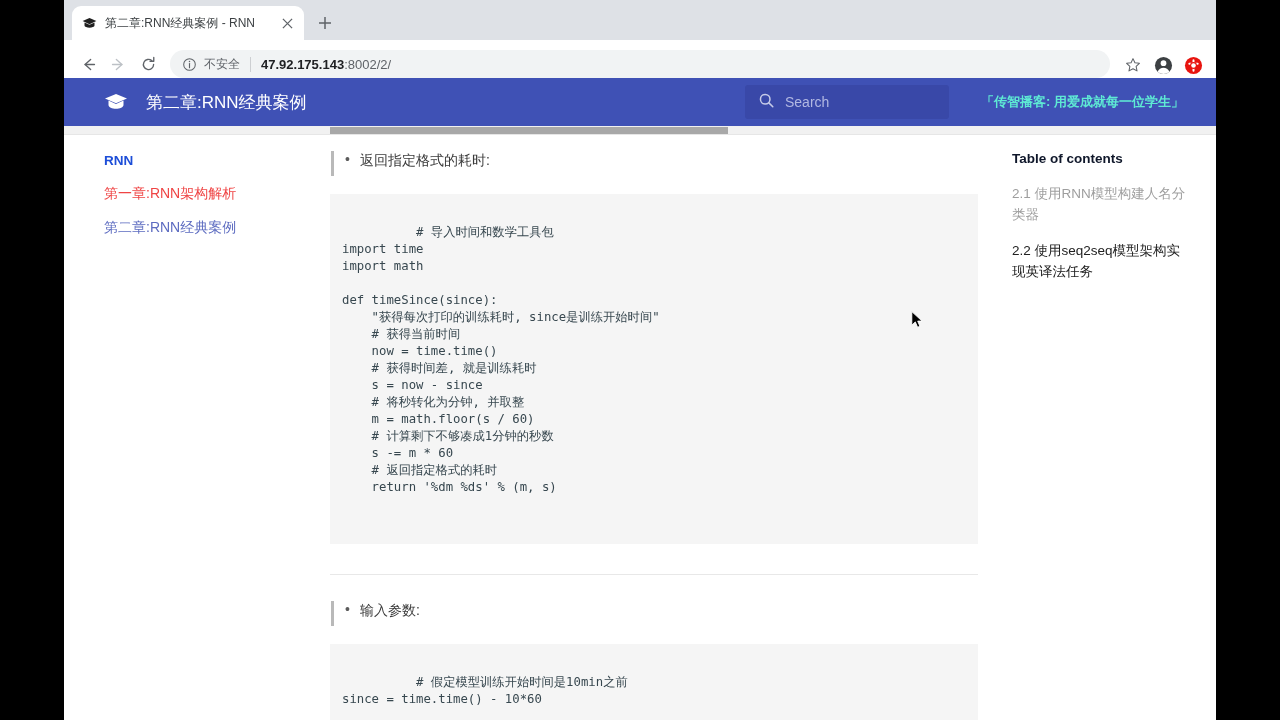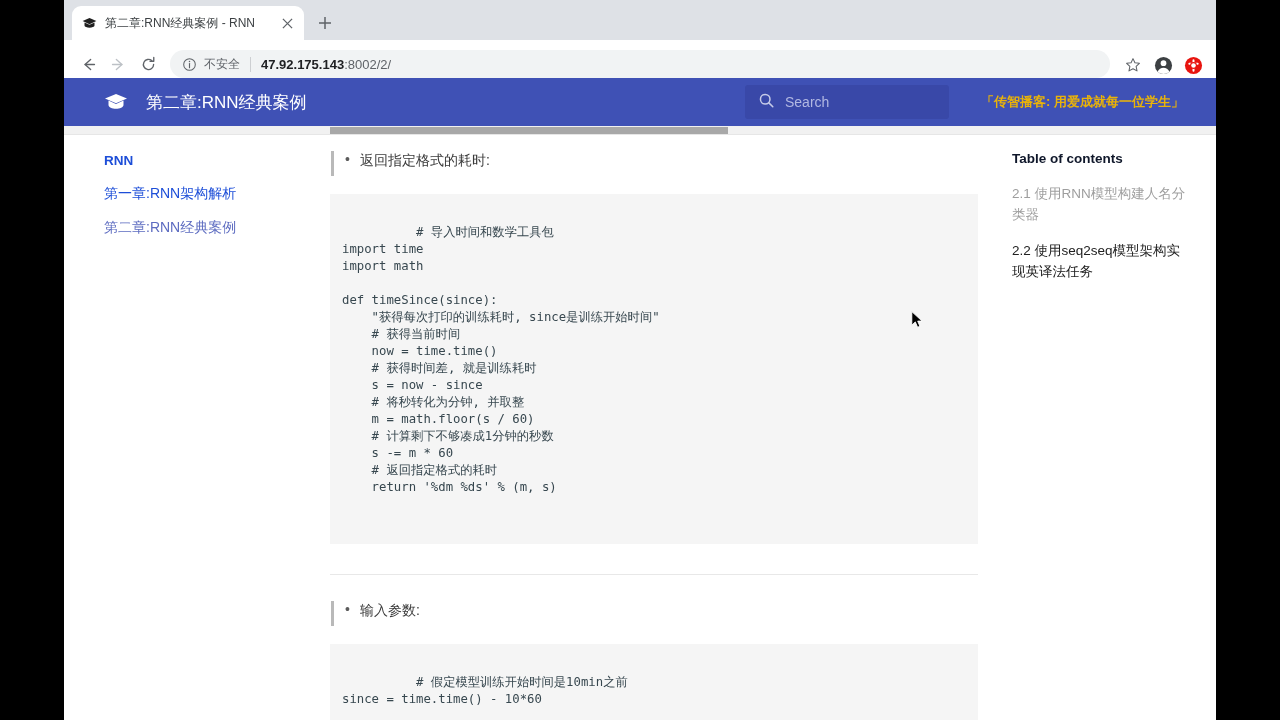--- a/index.html
+++ b/index.html
@@ -153,21 +153,21 @@
     width: 204px;
   }
   .search-ph {
     color: #b2b8e2;
     font-size: 14px;
     font-family: "Liberation Sans", sans-serif;
   }
   .slogan {
     position: absolute;
     left: 917px;
-    color: #eab308;
+    color: #5eead4;
     font-size: 13px;
     font-weight: bold;
     font-family: "Liberation Sans", sans-serif;
     white-space: nowrap;
   }
 
   
   .hscroll-strip {
     height: 9px;
     background: #f1f1f1;
@@ -196,21 +196,21 @@
   }
   .nav-heading {
     font-size: 13.5px;
     font-weight: bold;
     color: #1d4ed8;
     margin-bottom: 17px;
     font-family: "Liberation Sans", sans-serif;
   }
   .nav-item {
     font-size: 14px;
-    color: #1d4ed8;
+    color: #ef4444;
     margin-bottom: 16px;
     font-family: "Liberation Sans", sans-serif;
   }
   .nav-item.active { color: #5c6bc0; }
 
   .content {
     width: 648px;
     flex-shrink: 0;
     padding-top: 16px;
   }

